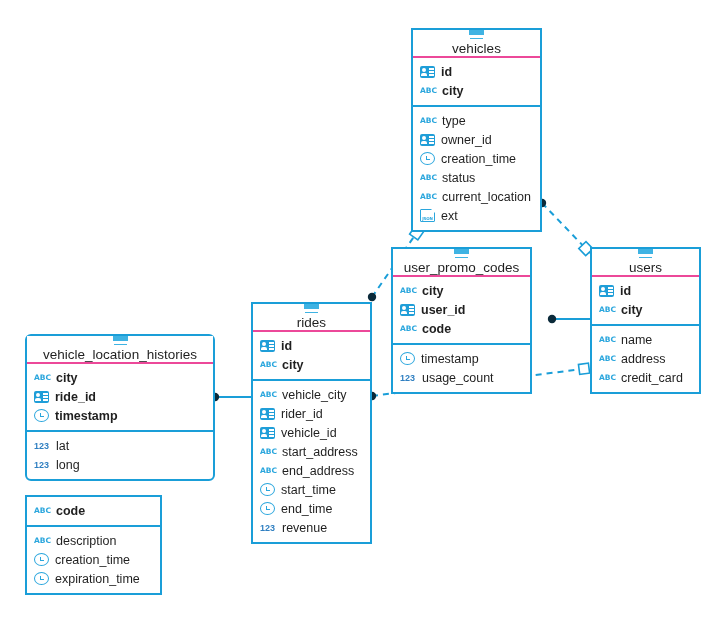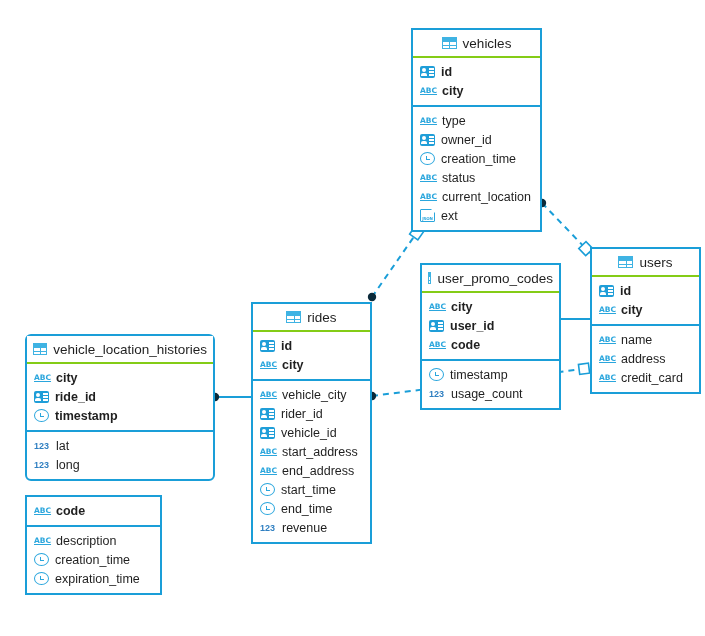--- a/index.html
+++ b/index.html
@@ -18,23 +18,24 @@
     position:absolute;
     background:#ffffff;
     border:2px solid #1a9ed8;
     box-sizing:border-box;
     z-index:2;
   }
   .tbl-header{
     display:flex;align-items:center;justify-content:center;
     gap:6px;
     height:26px;
-    border-bottom:2px solid #84cc16;
+    border-bottom:2px solid #ec4899;
     background:#ffffff;
     padding:0 6px;
+    flex-direction:column;
   }
   .tbl-title{
     font-size:13.5px;
     color:#1f1f1f;
     white-space:nowrap;
   }
   .sect{padding:4px 16px 5px 0;}
   .sect.pk{border-bottom:2px solid #1a9ed8;}
   .col{
     display:flex;align-items:center;gap:6px;
@@ -57,21 +58,21 @@
 
   
   .ico-key{position:relative;width:14px;height:12px;background:#1f9ed8;border-radius:2px;}
   .ico-key:before{content:"";position:absolute;left:2px;top:2px;width:4px;height:4px;border-radius:50%;background:#ffffff;}
   .ico-key:after{content:"";position:absolute;left:1px;top:7px;width:6px;height:3px;border-radius:2px 2px 0 0;background:#ffffff;}
   .ico-key i{position:absolute;right:1.5px;top:2.5px;width:5px;height:1.5px;background:#ffffff;
              box-shadow:0 3px 0 0 #ffffff, 0 6px 0 0 #ffffff;display:block;}
 
   
   .ico-abc{font-size:7.5px;font-weight:bold;line-height:14px;color:#2aa6dd;letter-spacing:0px;
-           font-family:"DejaVu Sans", sans-serif;width:16px;flex:0 0 16px;text-align:left;text-decoration:underline;}
+           font-family:"DejaVu Sans", sans-serif;width:16px;flex:0 0 16px;text-align:left;}
 
   
   .ico-123{font-size:9px;font-weight:bold;line-height:14px;color:#2f7fc1;
            font-family:"Liberation Sans", sans-serif;width:16px;flex:0 0 16px;text-align:left;}
 
   
   .ico-clock{position:relative;width:13px;height:13px;border:1.6px solid #2aa6dd;border-radius:50%;box-sizing:border-box;}
   .ico-clock:before{content:"";position:absolute;left:5px;top:2.5px;width:1.4px;height:4px;background:#2aa6dd;}
   .ico-clock:after{content:"";position:absolute;left:5px;top:5.5px;width:3.5px;height:1.4px;background:#2aa6dd;}
 
@@ -187,21 +188,21 @@
         <div class="col">
           <span class="ico-abc">ABC</span>
           <span>address</span>
         </div>
         <div class="col">
           <span class="ico-abc">ABC</span>
           <span>credit_card</span>
         </div>
       </div>
     </div>
-    <div class="table-node" style="left: 420px; top: 247px; width: 141px; margin-top: 16px;">
+    <div class="table-node" style="left: 391px; top: 247px; width: 141px;">
       <div class="tbl-header">
         <span class="ico-table">
           <i></i>
         </span>
         <span class="tbl-title">user_promo_codes</span>
       </div>
       <div class="sect pk">
         <div class="col key">
           <span class="ico-abc">ABC</span>
           <span>city</span>

